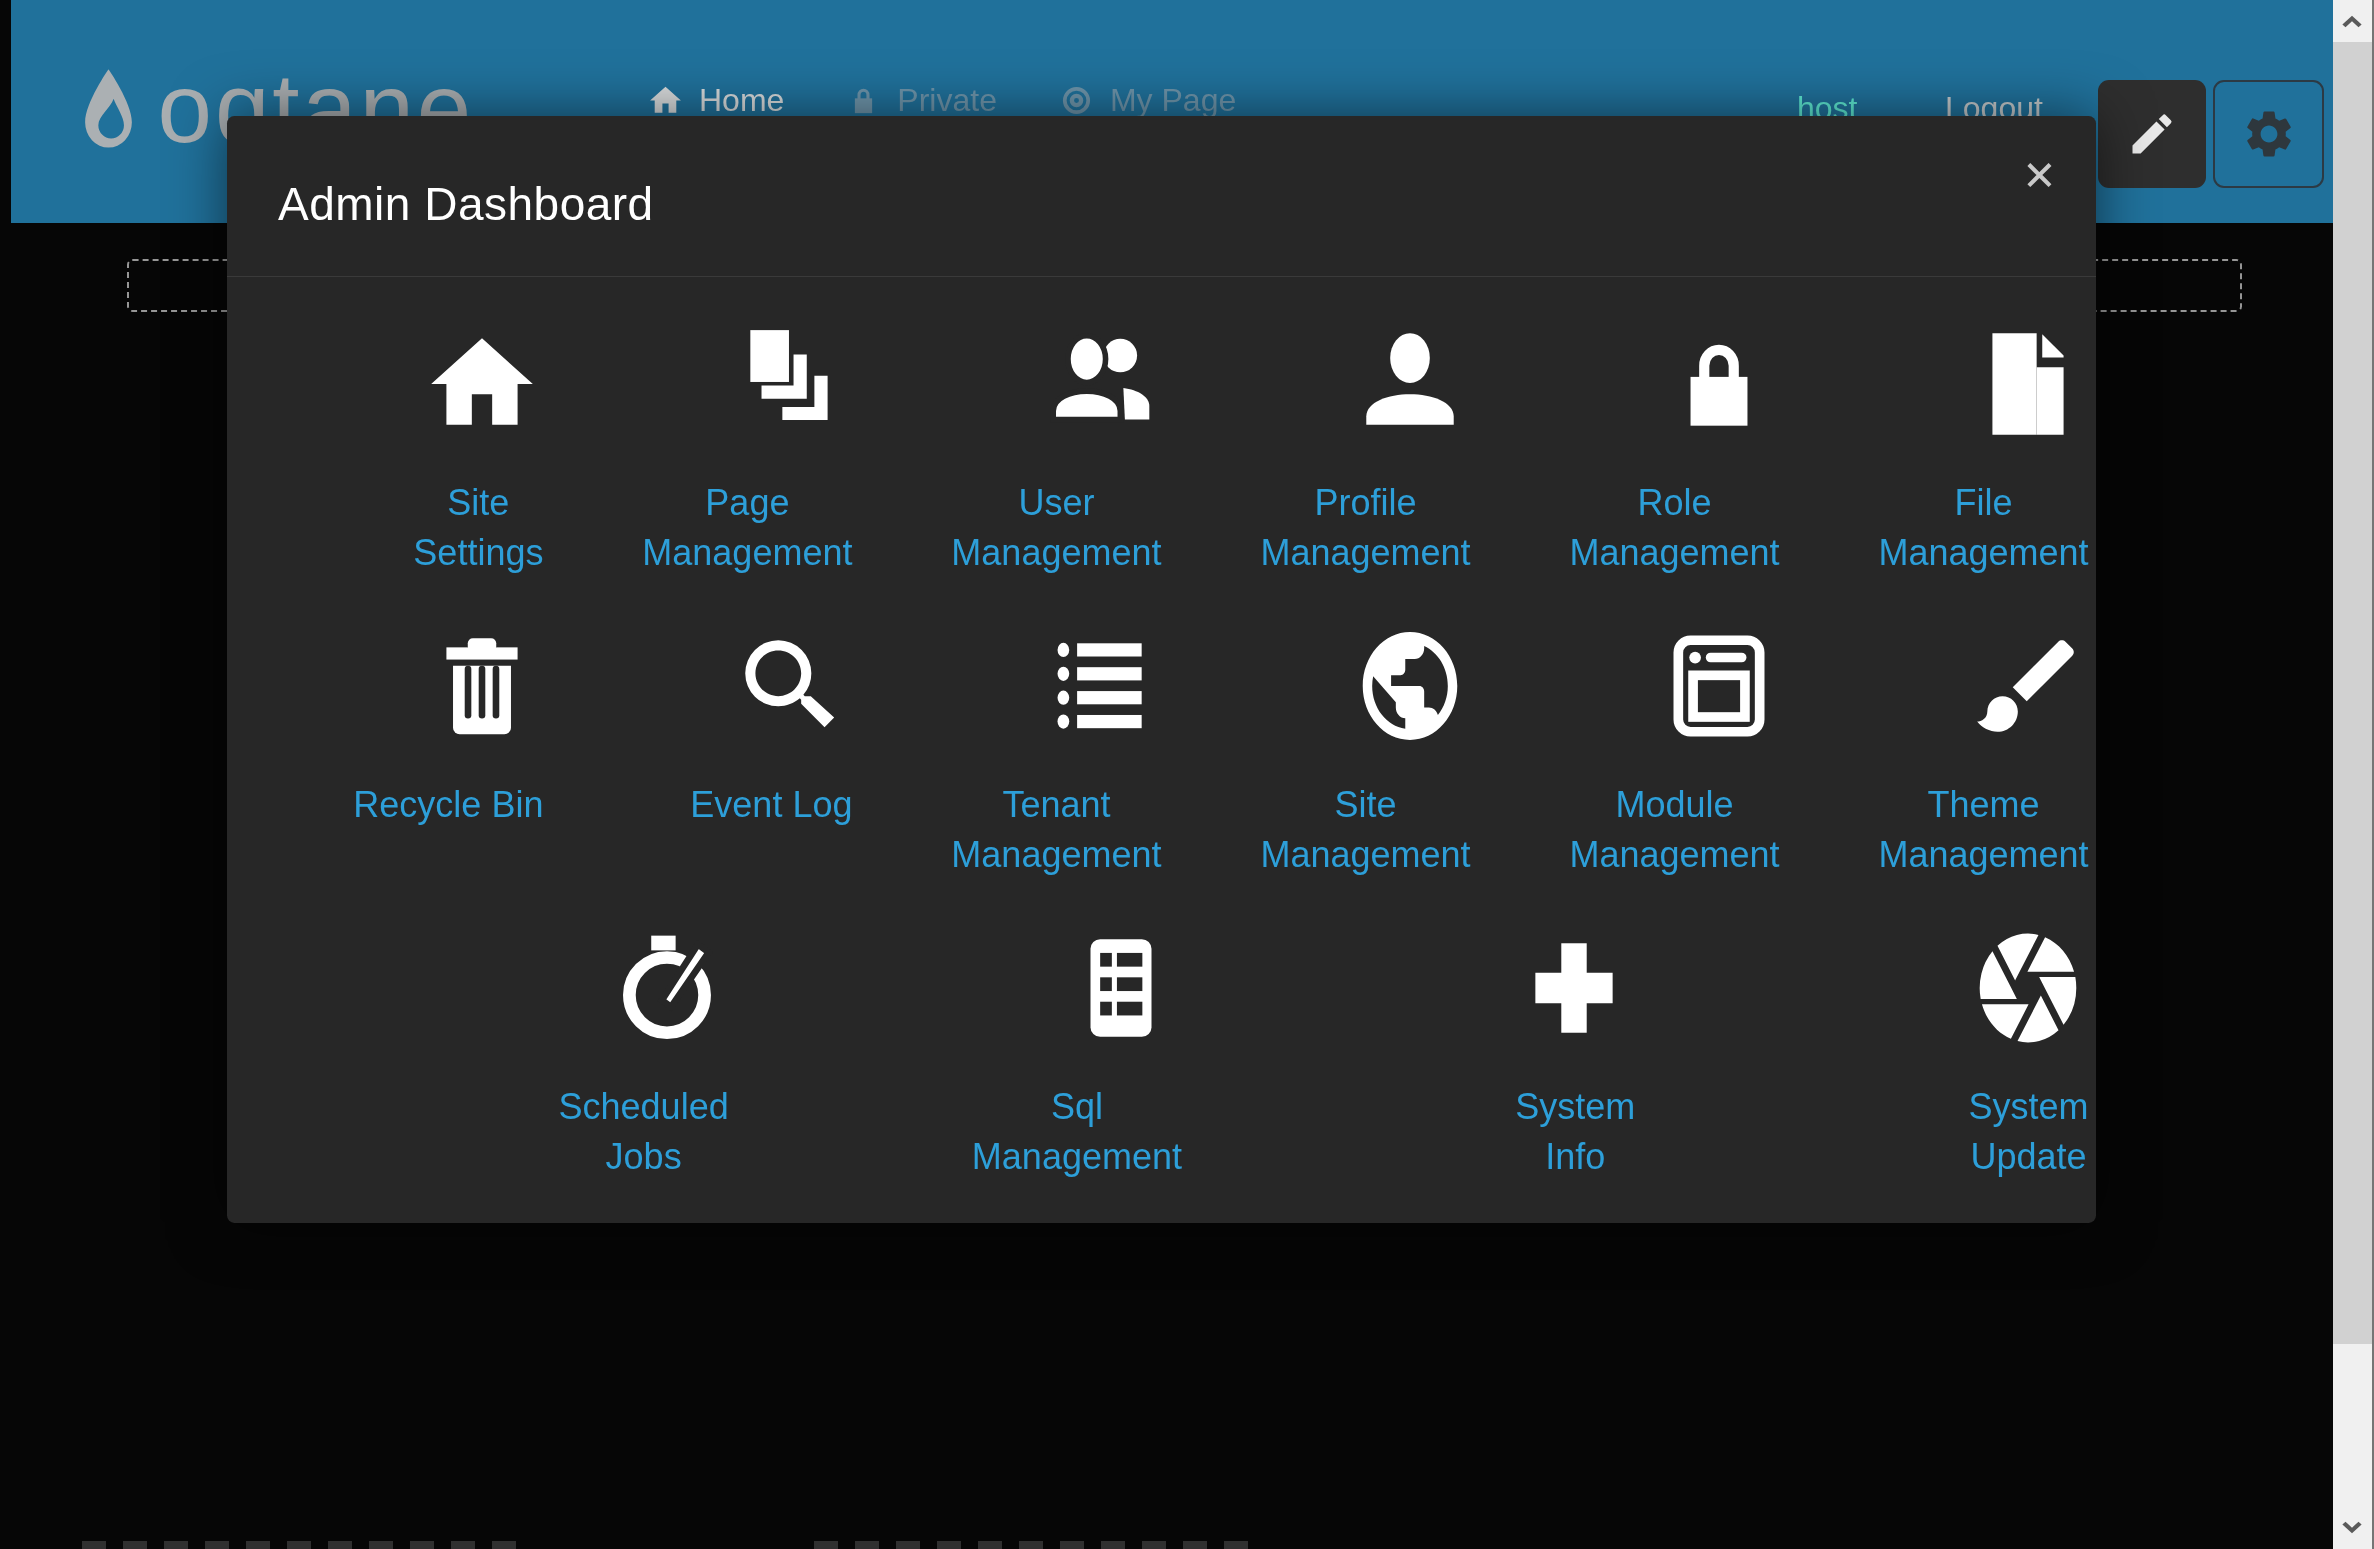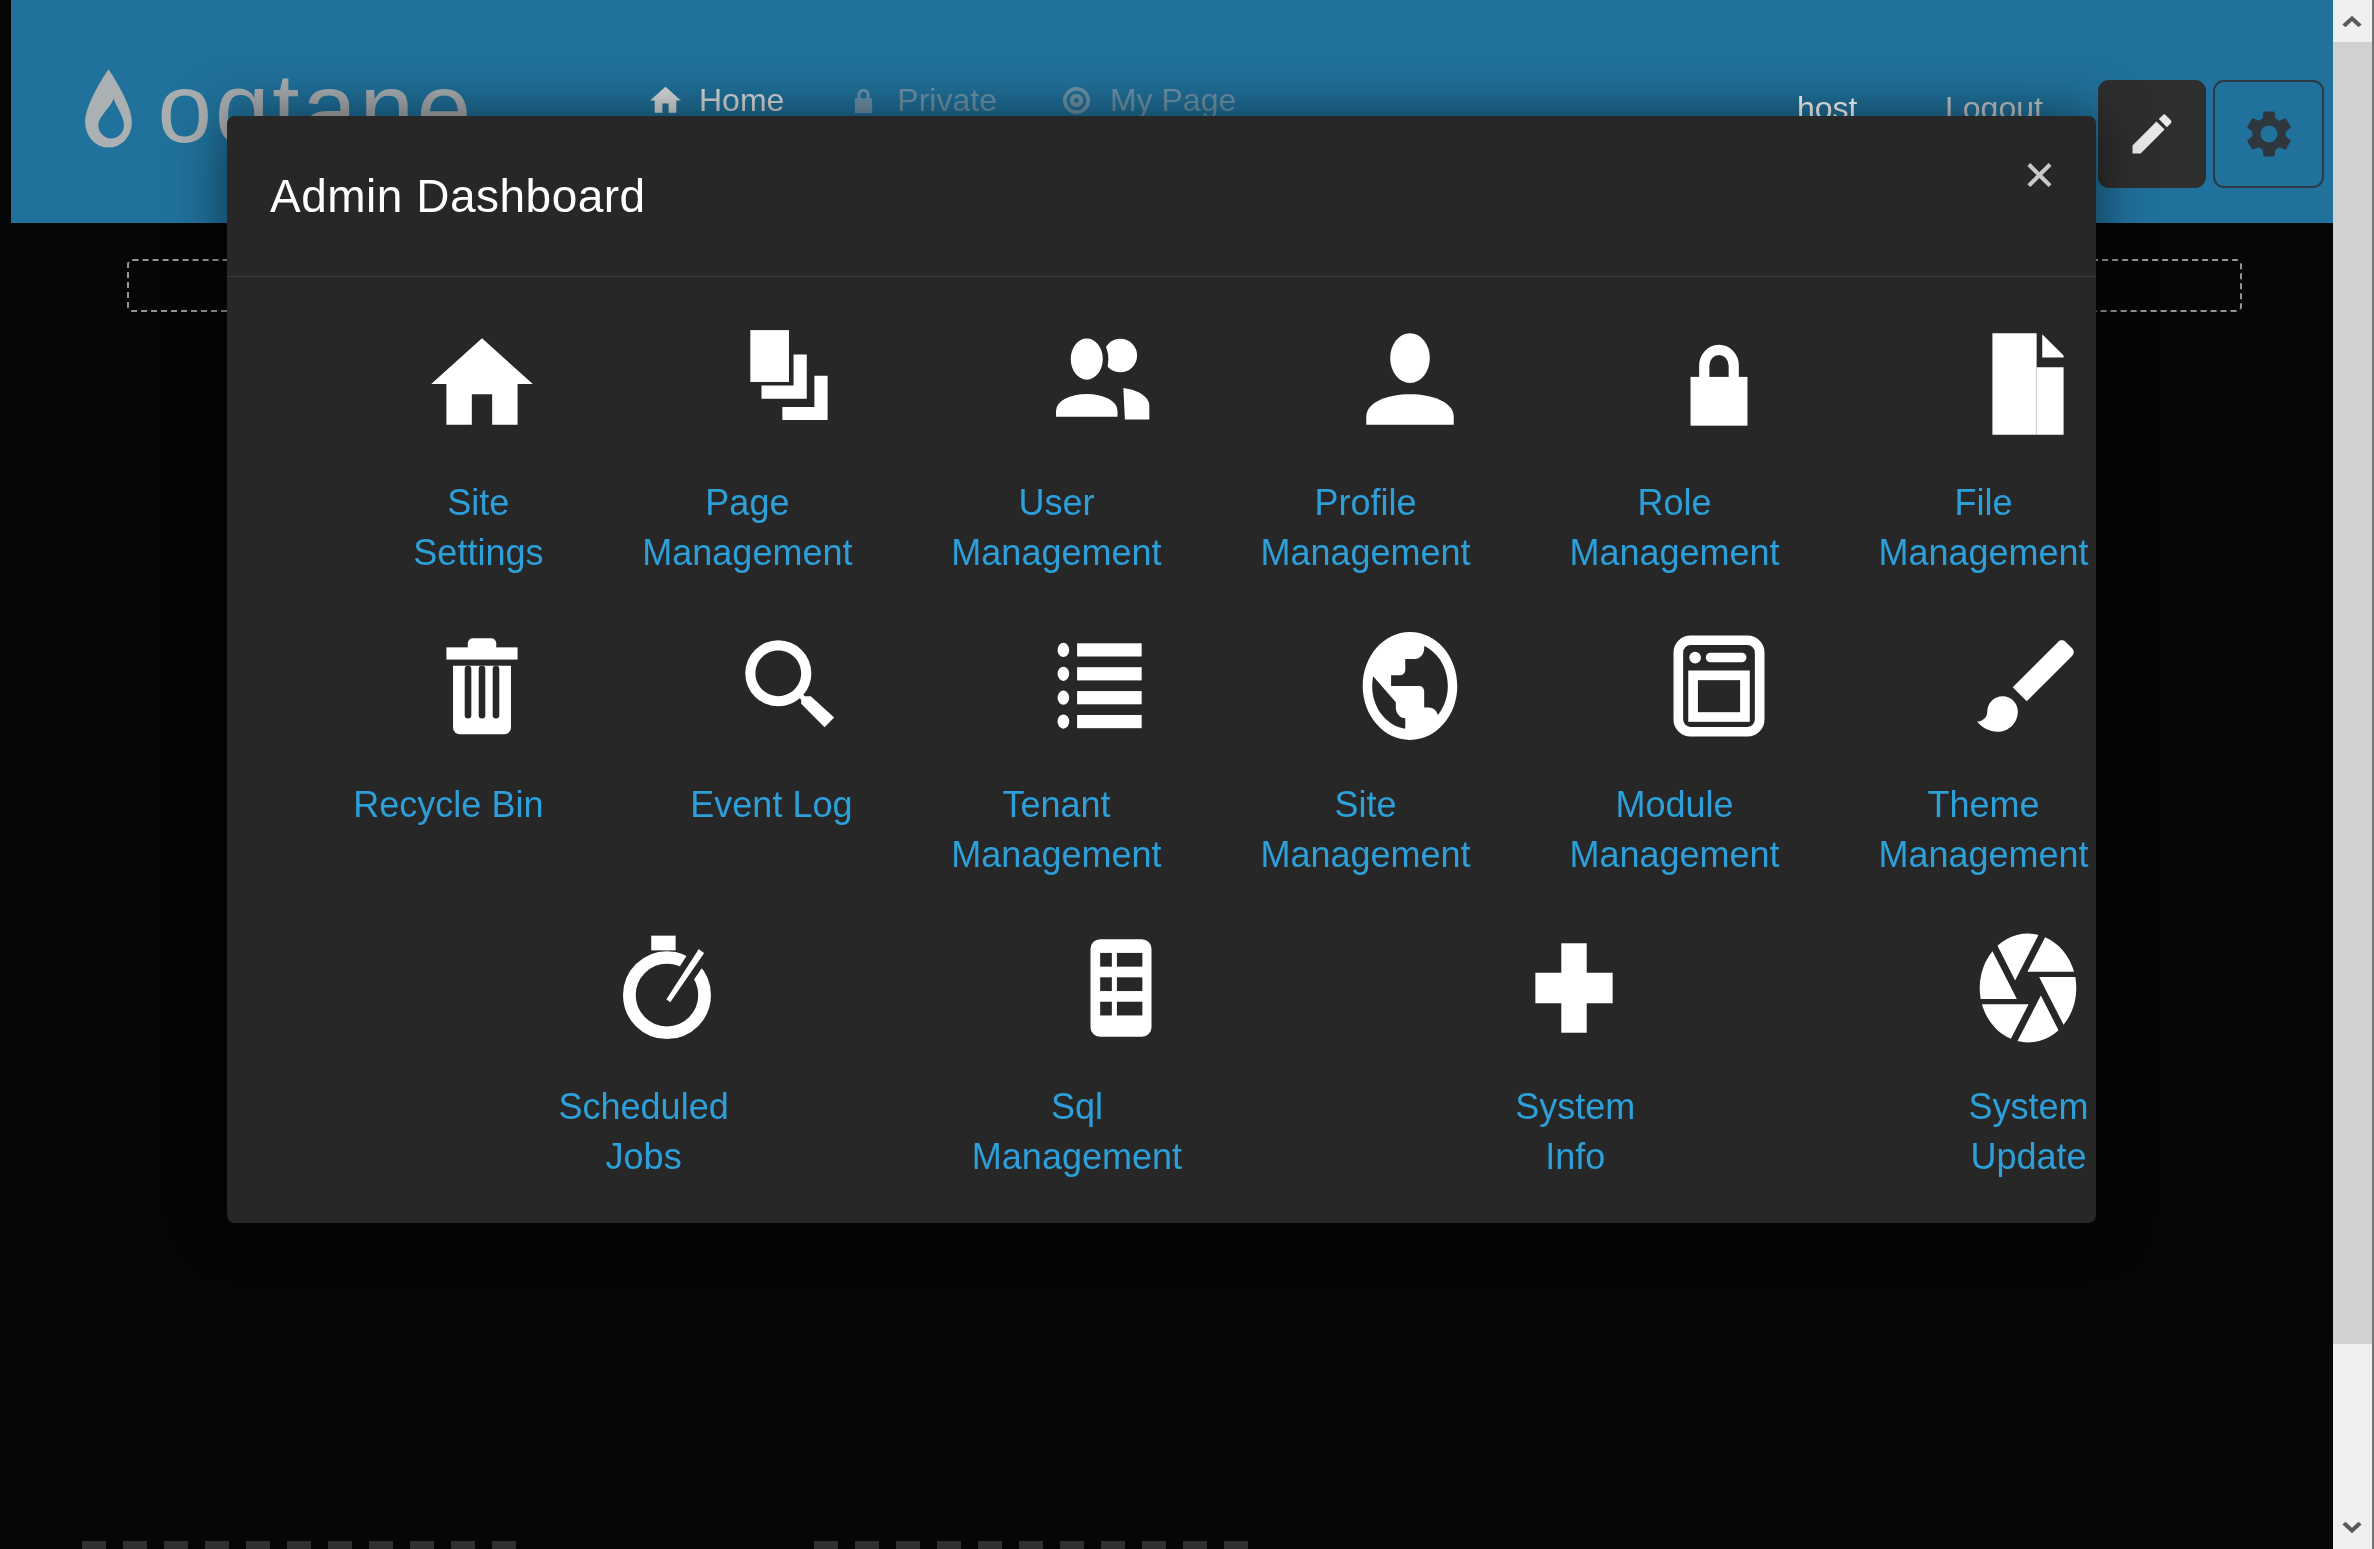--- a/index.html
+++ b/index.html
@@ -11,21 +11,21 @@
   .brand{position:absolute;left:67px;top:48px;display:flex;align-items:flex-start;gap:18.6px;}
   .brand svg.droplet{width:61px;height:108px;margin-top:9.3px;}
   .brand-text{font-size:98px;line-height:109px;color:#A9AEB1;letter-spacing:2.8px;font-weight:400;margin-top:5.6px;}
 
   .mainnav{position:absolute;left:636px;top:0;height:200px;display:flex;align-items:center;gap:61px;}
   .nav-item{display:flex;align-items:center;gap:15px;font-size:32px;cursor:pointer;text-decoration:none;}
   .nav-item svg{width:37px;height:37px;flex:none;}
   .nav-item.active{color:#D8DBDC;}
   .nav-item.muted{color:#6E95AB;}
 
-  .user-link{position:absolute;left:1786px;top:90px;font-size:32px;color:#ffffff;cursor:pointer;}
+  .user-link{position:absolute;left:1786px;top:90px;font-size:32px;color:#5eead4;cursor:pointer;}
   .logout-link{position:absolute;left:1934px;top:90px;font-size:32px;color:#C5CACC;cursor:pointer;}
   .edit-btn{position:absolute;left:2087px;top:80px;width:108px;height:108px;border-radius:11px;
             background:#2E2E2E;border:none;cursor:pointer;display:flex;align-items:center;justify-content:center;}
   .edit-btn svg{width:52px;height:52px;color:#E8E8E8;}
   .settings-btn{position:absolute;left:2202px;top:80px;width:111px;height:108px;border-radius:11px;
             background:transparent;border:2.8px solid #2C3A44;cursor:pointer;display:flex;align-items:center;justify-content:center;box-sizing:border-box;}
   .settings-btn svg{width:56px;height:56px;color:#2E373D;}
 
   
   .dropzone{position:absolute;left:127px;top:259px;width:2115px;height:53px;
@@ -33,21 +33,21 @@
   .remnant{position:absolute;bottom:0;height:8.3px;z-index:0;
            background:repeating-linear-gradient(90deg,#303030 0 24px,transparent 24px 41px);}
   .remnant.r1{left:82px;width:436px;}
   .remnant.r2{left:814px;width:445px;}
 
   
   .modal{position:absolute;left:227px;top:116px;width:1869px;height:1107px;background:#272727;
          border-radius:7.4px;z-index:5;box-shadow:0 0 56px rgba(0,0,0,.55);}
   .modal-header{position:relative;height:160px;border-bottom:1.9px solid #3A3A3A;}
   .modal-title{position:absolute;left:43px;top:50%;transform:translateY(-50%);
-               font-size:46px;font-weight:400;color:#FFFFFF;margin:0;letter-spacing:0.5px;}
+               font-size:46px;font-weight:400;color:#FFFFFF;margin:8px;letter-spacing:0.5px;}
   .close-btn{position:absolute;right:32px;top:33px;background:none;border:none;color:#C9C9C9;
              font-size:41px;font-weight:700;cursor:pointer;padding:7.4px;line-height:1;font-family:"DejaVu Sans",sans-serif;}
 
   .tile-row{display:grid;padding:0 7.4px;}
   .tile{display:flex;flex-direction:column;align-items:flex-end;padding-top:46px;height:302px;
         box-sizing:border-box;text-decoration:none;cursor:pointer;}
   .tile-icon{width:122px;height:122px;margin-bottom:33px;color:#FFFFFF;flex:none;}
   .tile-label{font-size:36px;line-height:50px;color:#2D9FD9;text-align:center;white-space:nowrap;}
 
   

